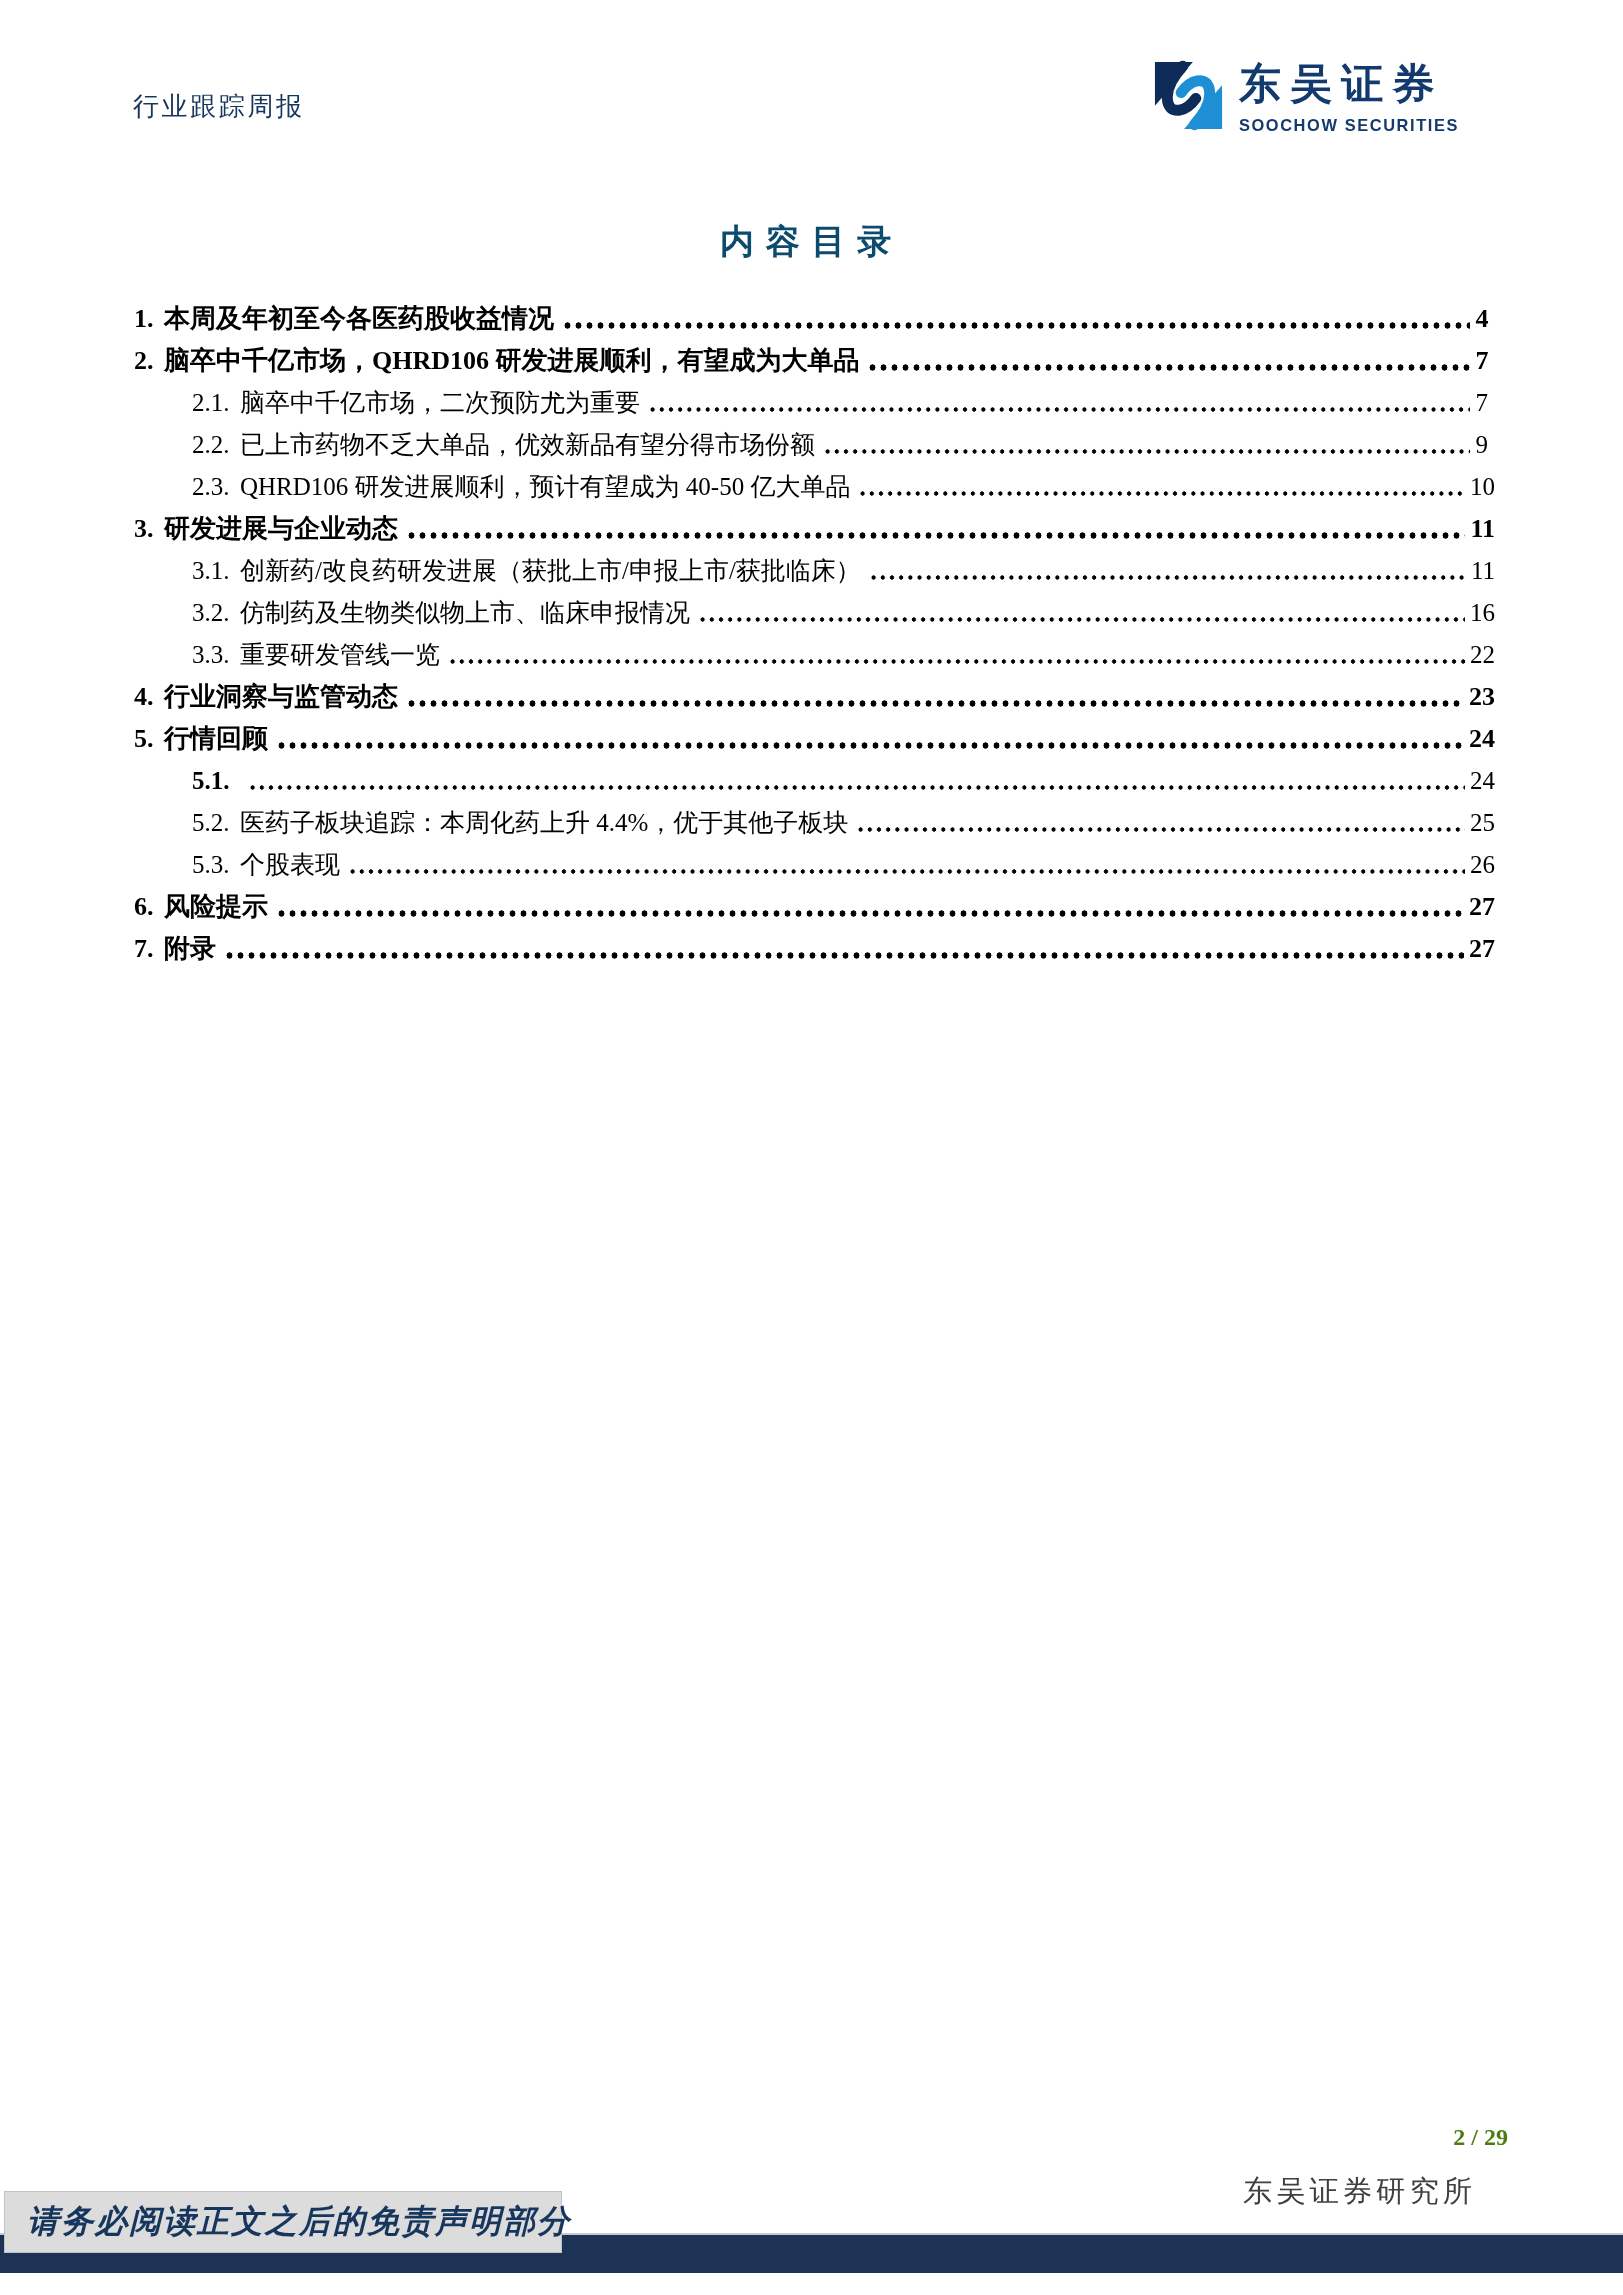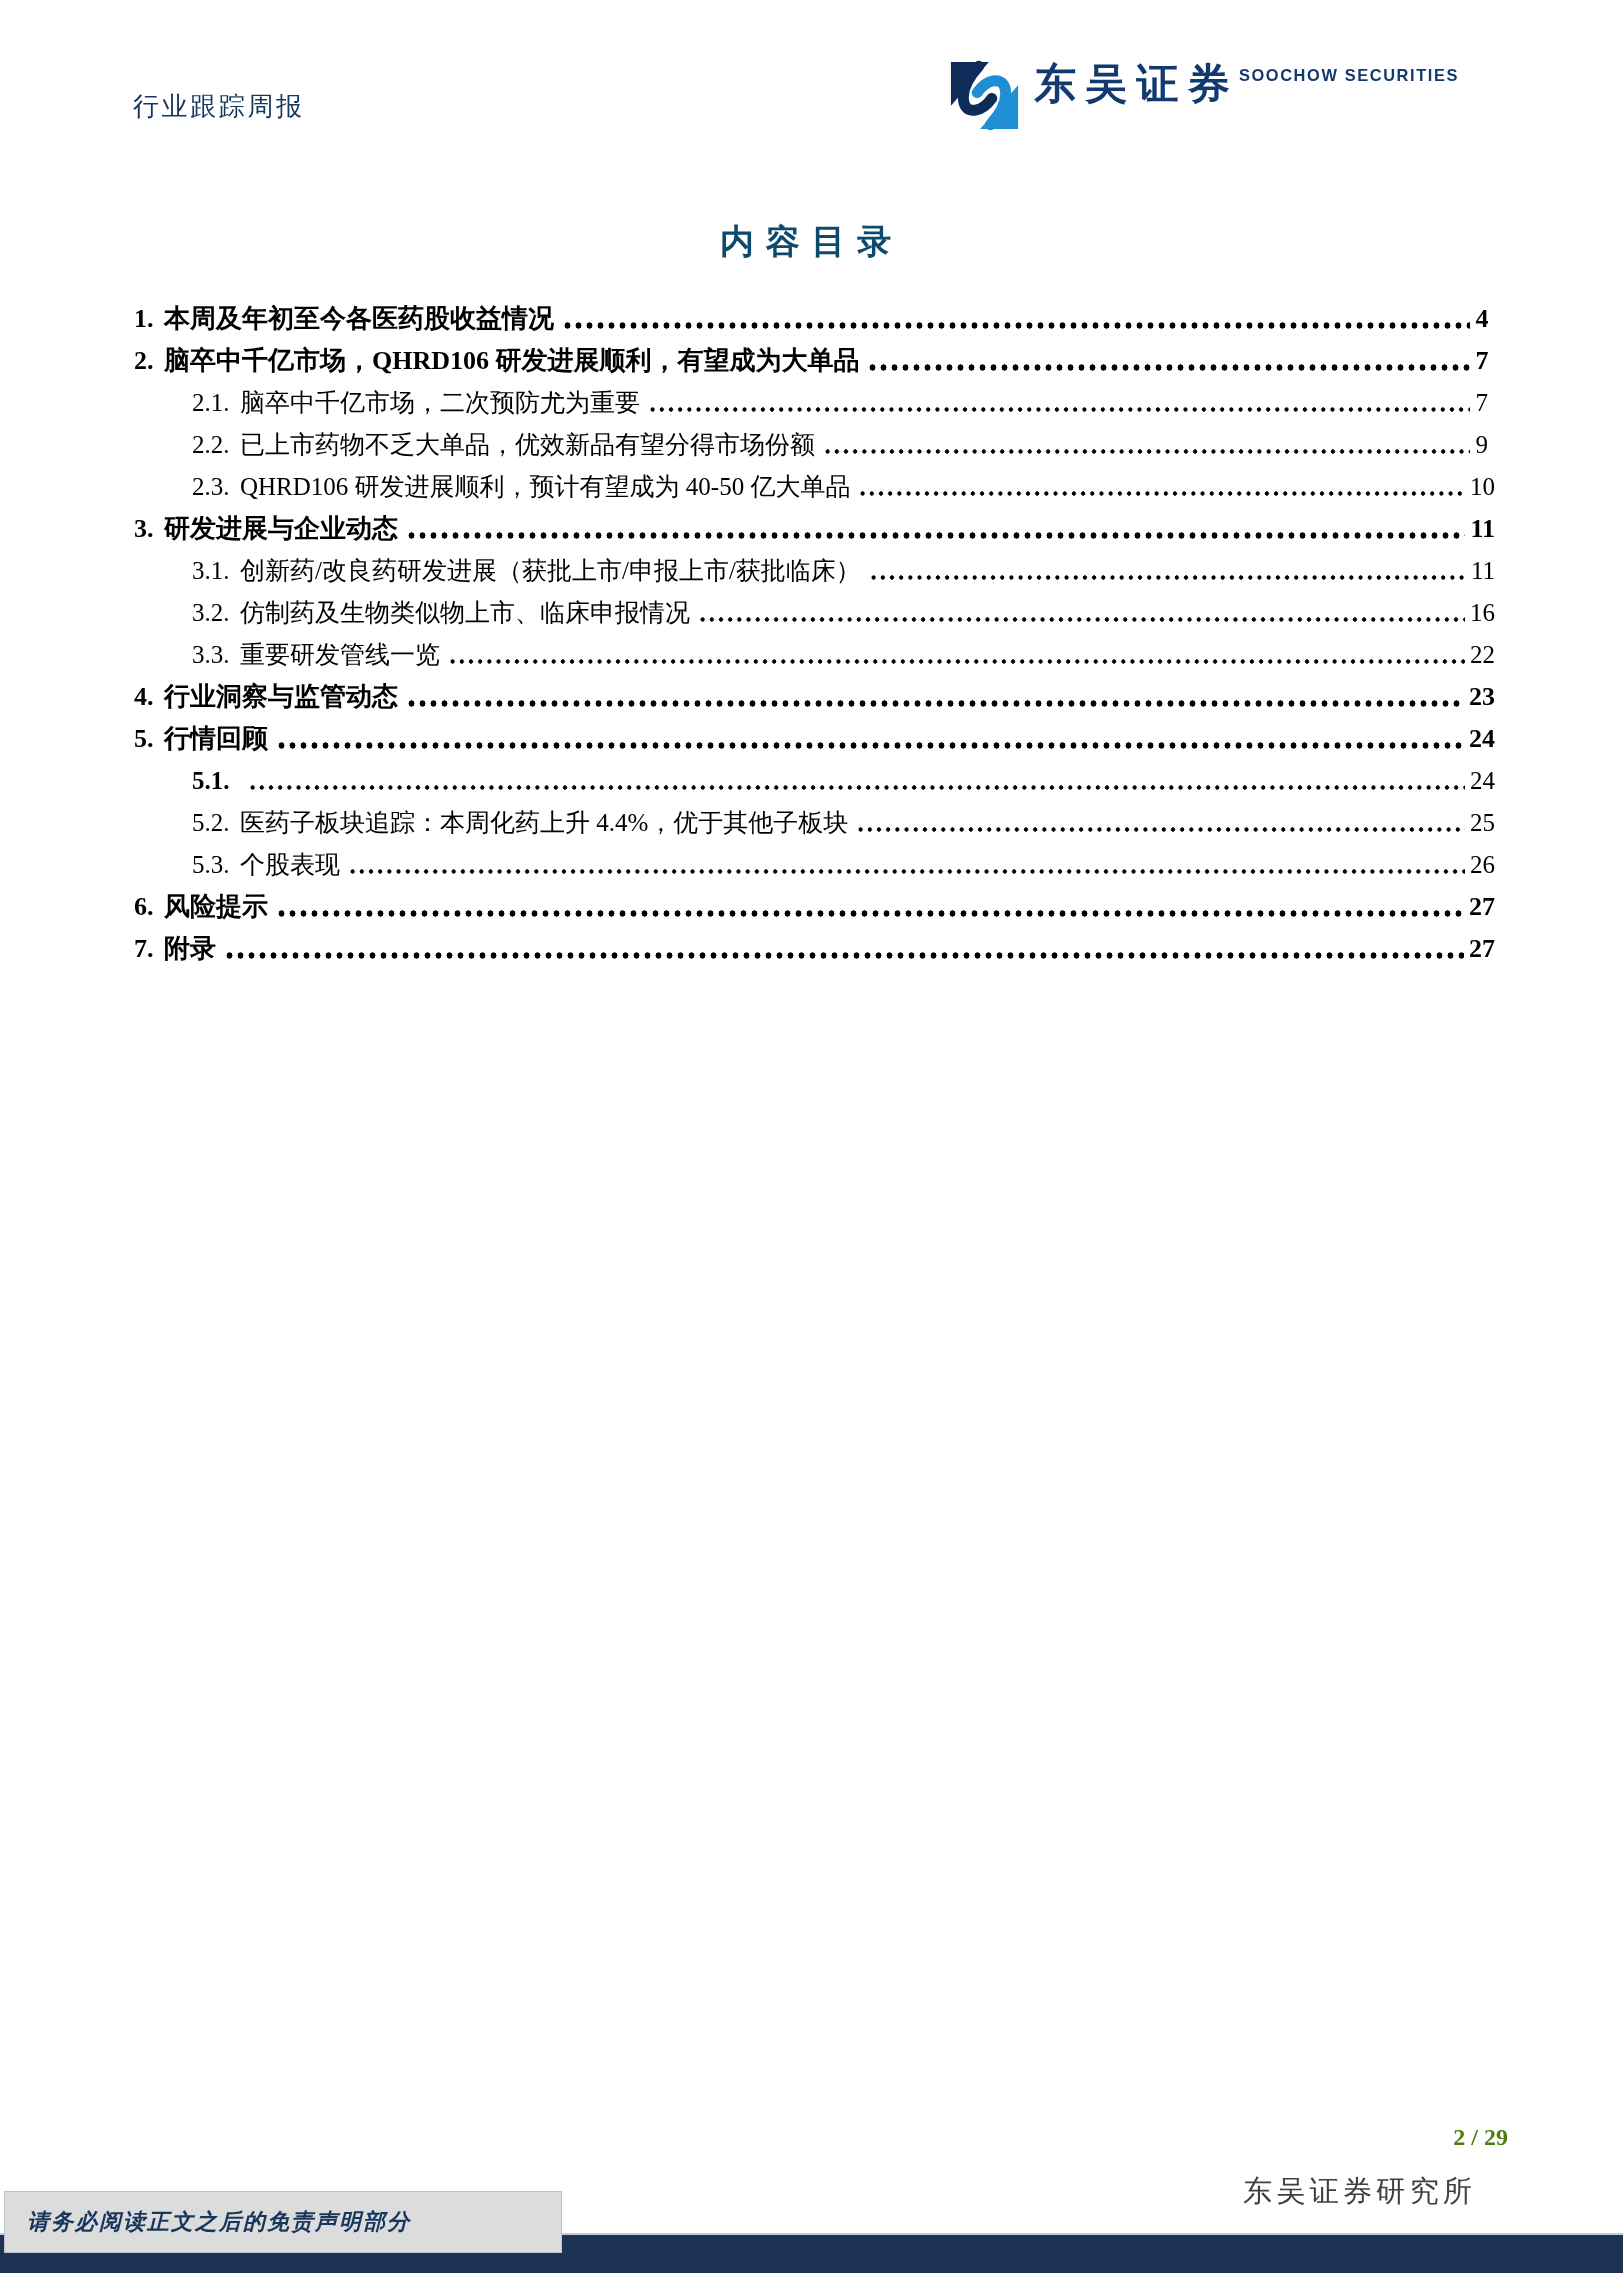--- a/index.html
+++ b/index.html
@@ -15,21 +15,21 @@
   
   .header-left{
     position:absolute;left:133px;top:89px;
     font-size:26px;letter-spacing:2.6px;color:#17365D;
   }
   .logo{
     position:absolute;top:59px;right:164px;
     display:flex;align-items:flex-start;gap:10.5px;
   }
   .logo-mark{width:79px;height:73px;flex:0 0 auto;}
-  .logo-text{display:flex;flex-direction:row;align-items:flex-start;justify-content:center;}
+  .logo-text{display:flex;flex-direction:column;align-items:flex-start;justify-content:center;}
   .logo-cn{
     font-size:42px;font-weight:bold;color:#123A6E;
     letter-spacing:9.2px;line-height:50px;white-space:nowrap;
   }
   .logo-en{
     font-family:"Liberation Sans","DejaVu Sans",sans-serif;
     font-size:16.4px;font-weight:bold;color:#123A6E;
     letter-spacing:1.6px;margin-top:7px;white-space:nowrap;
   }
 
@@ -83,21 +83,21 @@
     z-index:1;
   }
   .disclaimer-box{
     position:absolute;left:3.9px;top:2191px;width:558px;height:62px;
     background:#DCDCDC;border:1.3px solid #BDC3CC;box-sizing:border-box;
     display:flex;align-items:center;
     z-index:2;
   }
   .disclaimer-text{
     padding-left:22px;
-    font-size:22px;font-weight:bold;font-style:italic;
+    font-size:32px;font-weight:bold;font-style:italic;
     color:#17365D;letter-spacing:2px;white-space:nowrap;
   }
 </style>
 </head>
 <body>
 
 <div class="page">
 
   <div class="header-left">行业跟踪周报</div>
 

